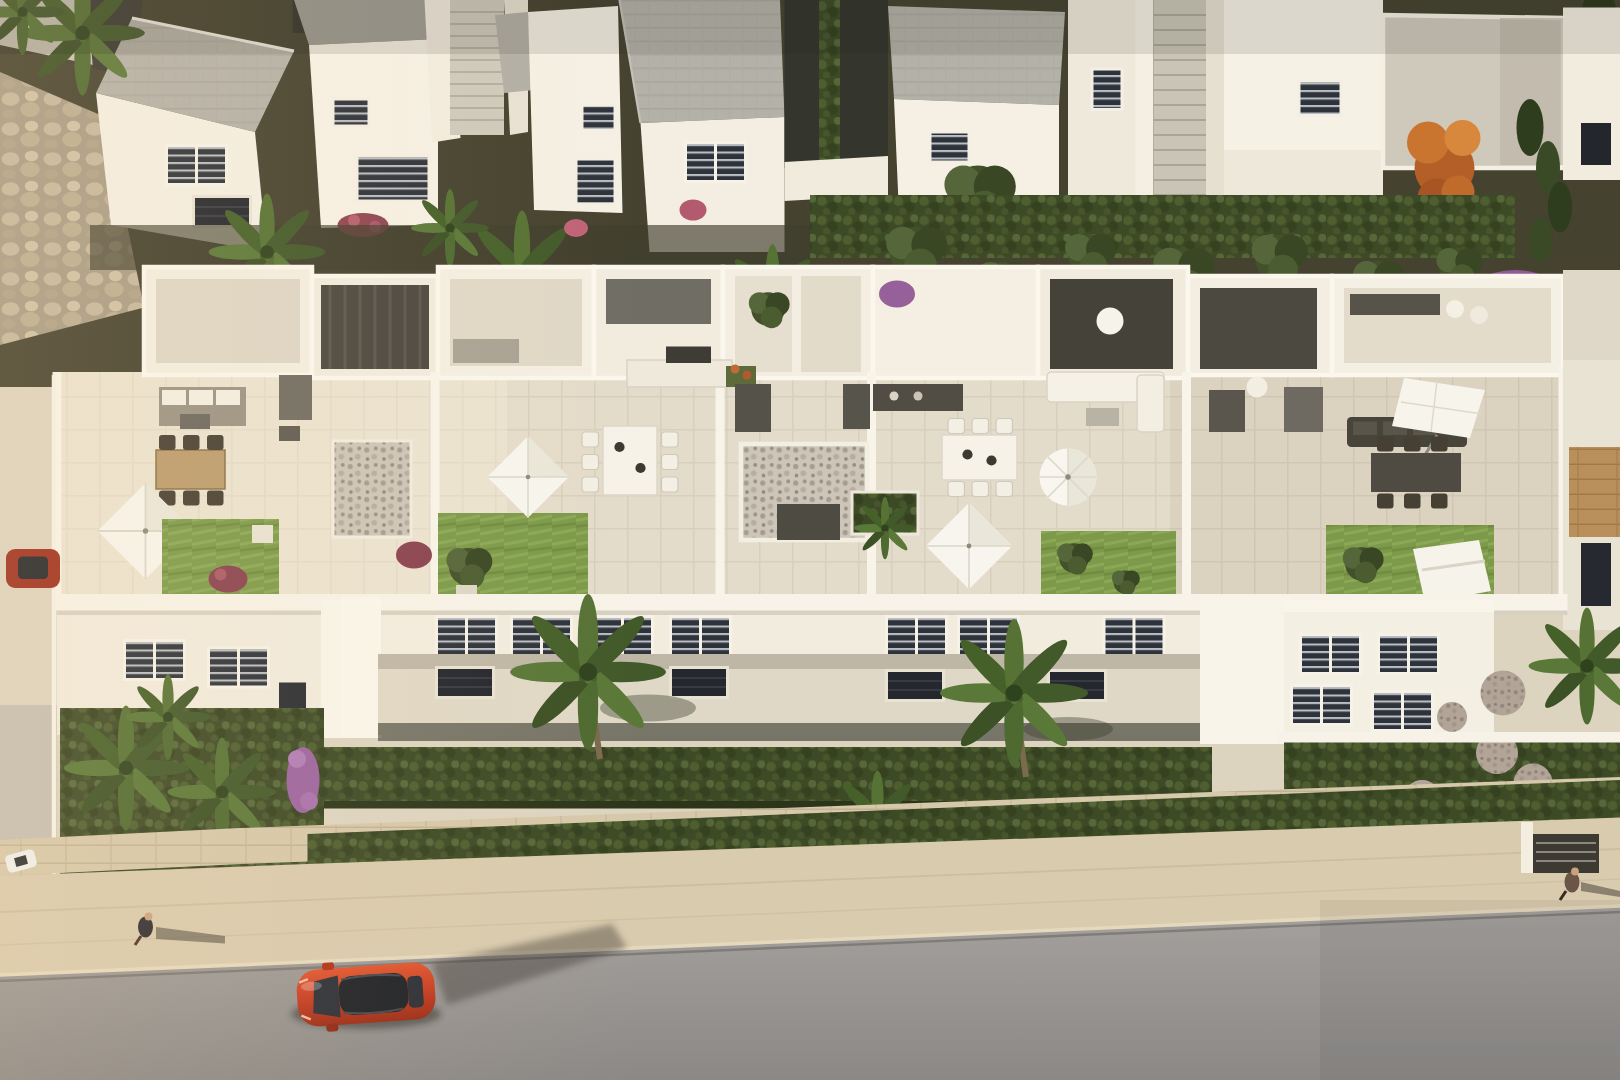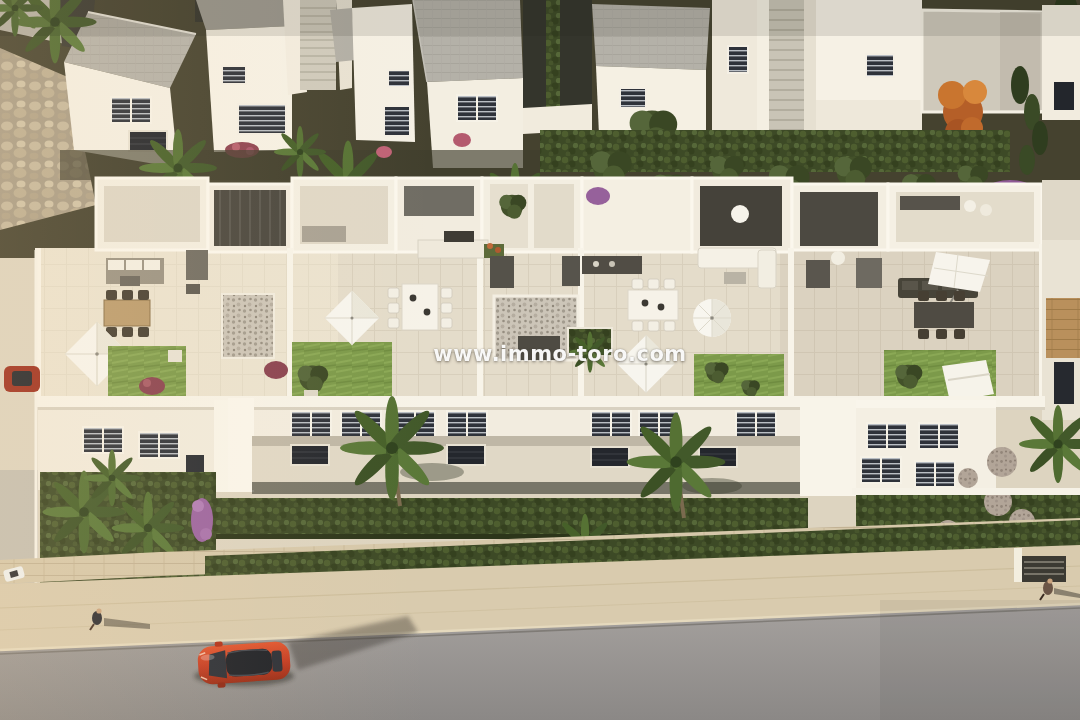--- a/index.html
+++ b/index.html
@@ -576,14 +576,13 @@
   </g>
 </g>
 
 <g>
   <rect x="0" y="0" width="1080" height="720" fill="url(#warml)"></rect>
   <rect x="0" y="0" width="1080" height="36" fill="#1e1e1c" opacity=".12"></rect>
   <rect x="880" y="600" width="200" height="120" fill="#2a2a30" opacity=".07"></rect>
 </g>
 </svg>
 
-<div class="watermark">www.immo-toro.com</div>
 </div>
 
 </body></html>

